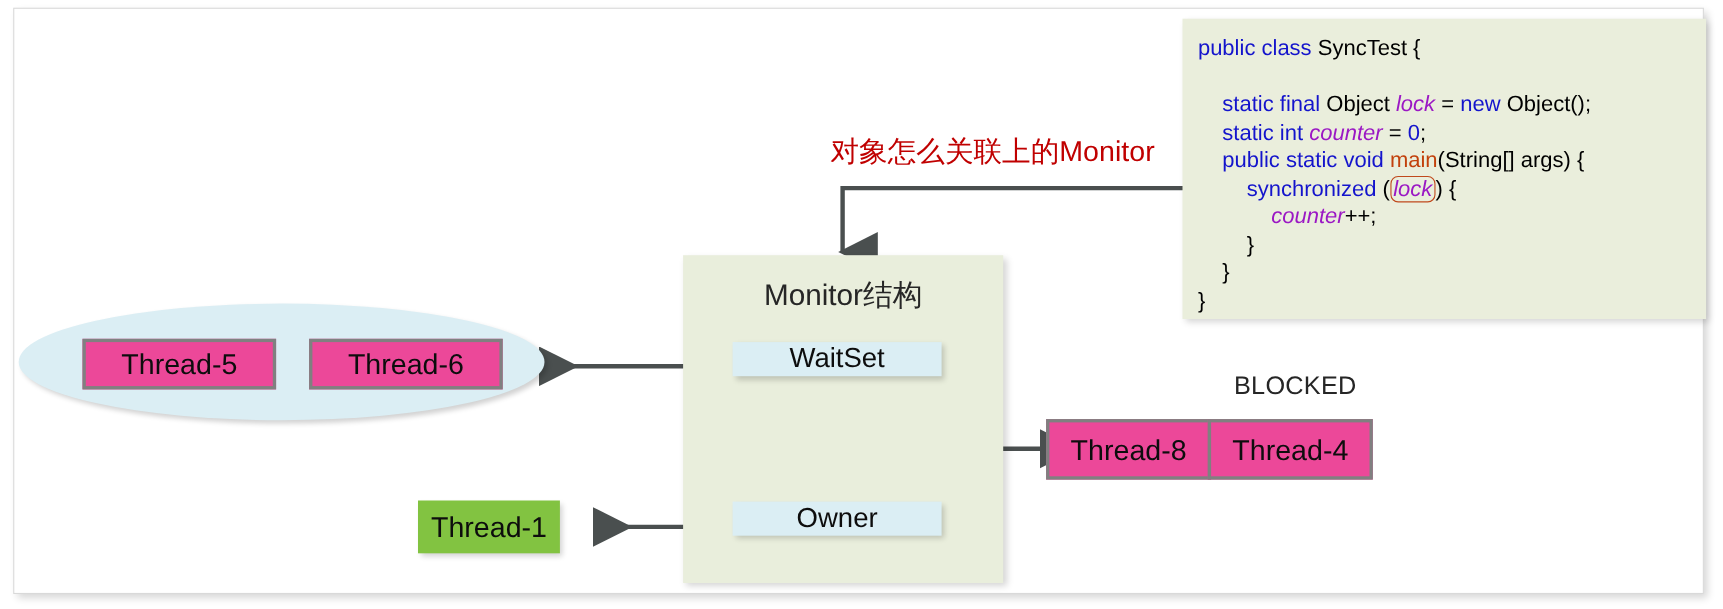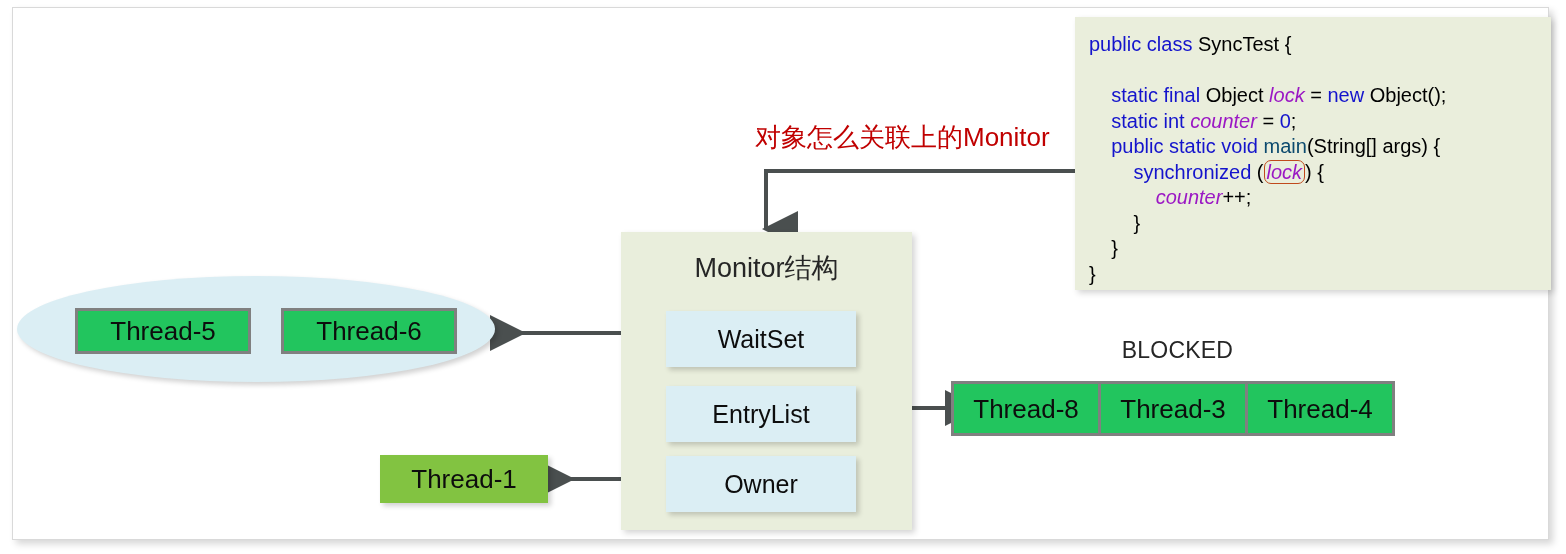--- a/index.html
+++ b/index.html
@@ -65,21 +65,21 @@
   #waiting-threads {
     position: absolute;
     left: 75px;
     top: 308px;
     display: flex;
     gap: 30px;
   }
 
   
   .thread-box {
-    background: #22c55e;
+    background: #ec4899;
     border: 3px solid #808080;
     color: #0d0d0d;
     font-size: 26px;
     line-height: 1;
     display: flex;
     align-items: center;
     justify-content: center;
     box-sizing: border-box;
     height: 46px;
     width: 176px;
@@ -101,40 +101,40 @@
     top: 250px;
     width: 291px;
     text-align: center;
     font-size: 27px;
     color: #262626;
   }
   .monitor-slot {
     position: absolute;
     left: 666px;
     width: 190px;
-    height: 56px;
+    height: 31px;
     background: #dbeef4;
     color: #0d0d0d;
     font-size: 25px;
     display: flex;
     align-items: center;
     justify-content: center;
     box-shadow: 3px 3px 5px rgba(0,0,0,0.18);
     box-sizing: border-box;
   }
   #slot-waitset  { top: 311px; }
   #slot-entrylist{ top: 386px; }
   #slot-owner    { top: 456px; }
 
   
   #thread-owner {
     position: absolute;
     left: 380px;
     top: 455px;
-    width: 168px;
+    width: 129px;
     height: 48px;
     background: #82c341;
     color: #0d0d0d;
     font-size: 26px;
     display: flex;
     align-items: center;
     justify-content: center;
     box-shadow: 3px 3px 5px rgba(0,0,0,0.18);
     box-sizing: border-box;
   }
@@ -179,21 +179,21 @@
     line-height: 25.5px;
     color: #000000;
     white-space: pre;
     overflow: hidden;
     margin-left: 20px;
   }
   #code-panel .ln { display: block; height: 25.5px; }
   .kw   { color: #1414cc; }
   .typ  { color: #000000; }
   .id   { color: #9b18c4; font-style: italic; }
-  .mth  { color: #0c4a6e; }
+  .mth  { color: #c2410c; }
   .num  { color: #1414cc; }
   .lock-hl {
     color: #9b18c4;
     font-style: italic;
     border: 1.6px solid #c0491c;
     border-radius: 7px;
     padding: 0 2px;
   }
 
   
@@ -244,29 +244,27 @@
     <div class="thread-box">Thread-5</div>
     <div class="thread-box">Thread-6</div>
   </div>
 
   <div id="monitor-box"></div>
 
   <div id="monitor-title">Monitor结构</div>
 
   <div class="monitor-slot" id="slot-waitset">WaitSet</div>
 
-  <div class="monitor-slot" id="slot-entrylist">EntryList</div>
 
   <div class="monitor-slot" id="slot-owner">Owner</div>
 
   <div id="thread-owner">Thread-1</div>
 
   <div id="blocked-label">BLOCKED</div>
 
   <div id="blocked-row">
     <div class="thread-box">Thread-8</div>
-    <div class="thread-box">Thread-3</div>
     <div class="thread-box">Thread-4</div>
   </div>
 
   <div id="code-panel"><span class="ln"><span class="kw">public class </span><span class="typ">SyncTest {</span></span><span class="ln">&nbsp;</span><span class="ln"><span class="typ">    </span><span class="kw">static final </span><span class="typ">Object </span><span class="id">lock</span><span class="typ"> = </span><span class="kw">new </span><span class="typ">Object();</span></span><span class="ln"><span class="typ">    </span><span class="kw">static int </span><span class="id">counter</span><span class="typ"> = </span><span class="num">0</span><span class="typ">;</span></span><span class="ln"><span class="typ">    </span><span class="kw">public static void </span><span class="mth">main</span><span class="typ">(String[] args) {</span></span><span class="ln"><span class="typ">        </span><span class="kw">synchronized </span><span class="typ">(</span><span class="lock-hl">lock</span><span class="typ">) {</span></span><span class="ln"><span class="typ">            </span><span class="id">counter</span><span class="typ">++;</span></span><span class="ln"><span class="typ">        }</span></span><span class="ln"><span class="typ">    }</span></span><span class="ln"><span class="typ">}</span></span></div>
 
 </div>
 
 </body></html>

